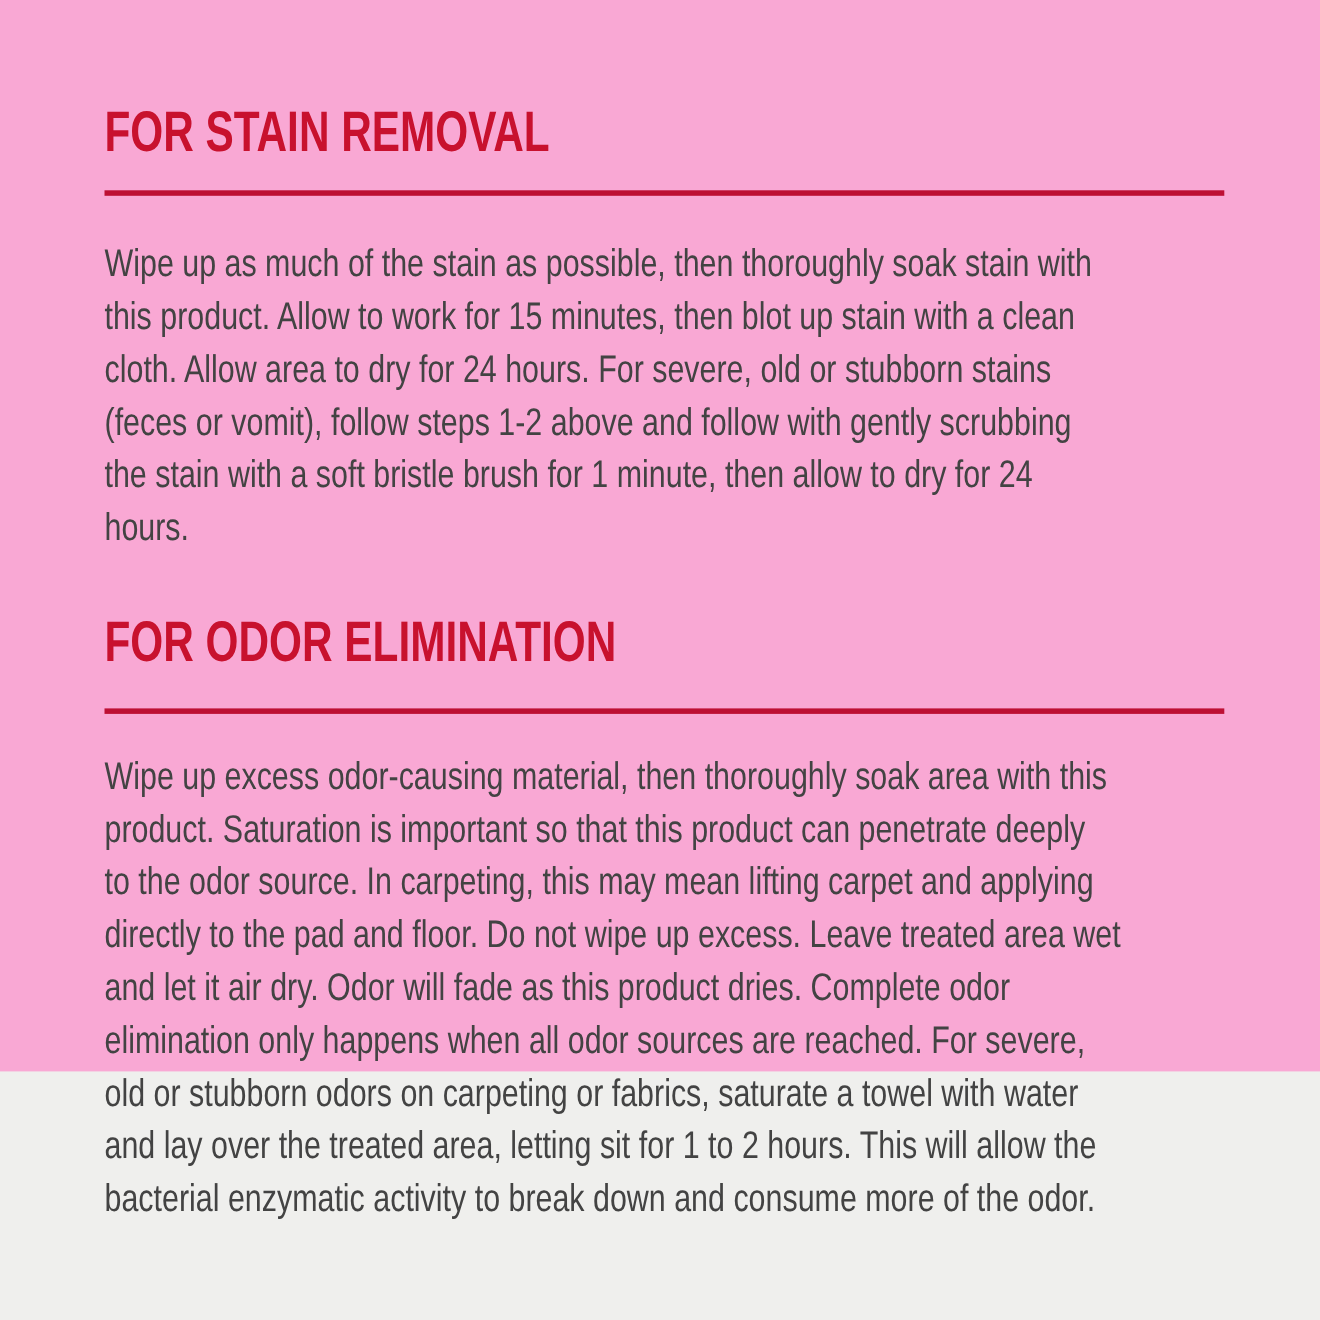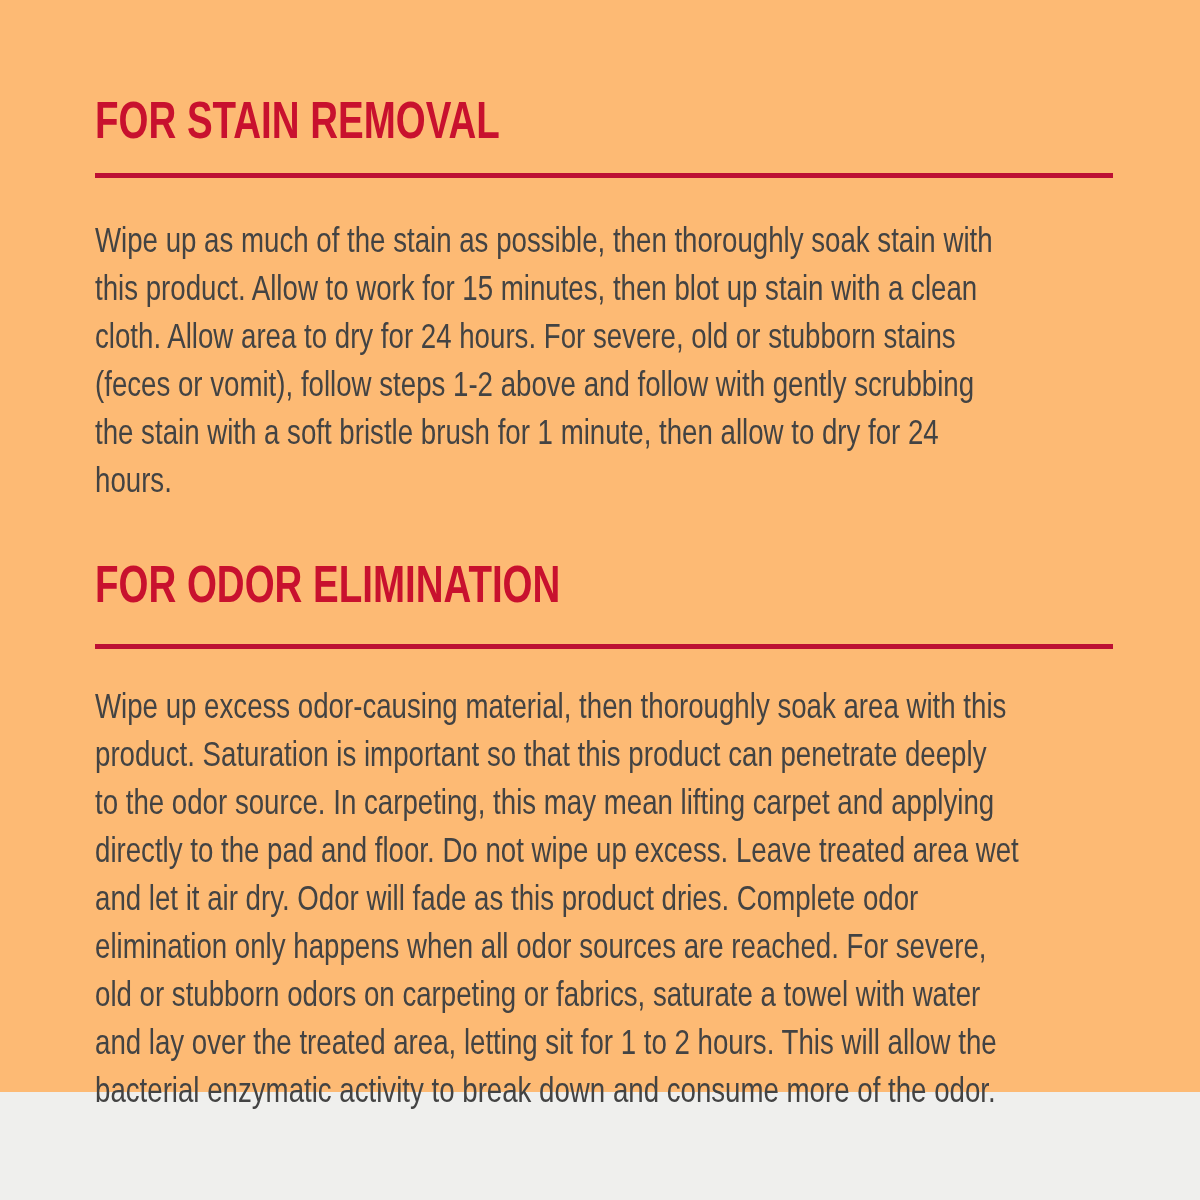--- a/index.html
+++ b/index.html
@@ -5,22 +5,22 @@
   * { margin: 0; padding: 0; box-sizing: border-box; }
   html, body { width: 1200px; height: 1200px; }
   body {
     font-family: "Liberation Sans", sans-serif;
     background: #efefed;
     overflow: hidden;
   }
   .page {
     position: relative;
     width: 1200px;
-    height: 1092px;
-    background: #fdba74;
+    height: 974px;
+    background: #f9a8d4;
   }
   .section-heading {
     position: absolute;
     left: 95px;
     color: #c8112e;
     font-family: "Liberation Sans", sans-serif;
     font-weight: bold;
     font-size: 52px;
     line-height: 52px;
     letter-spacing: 0px;

